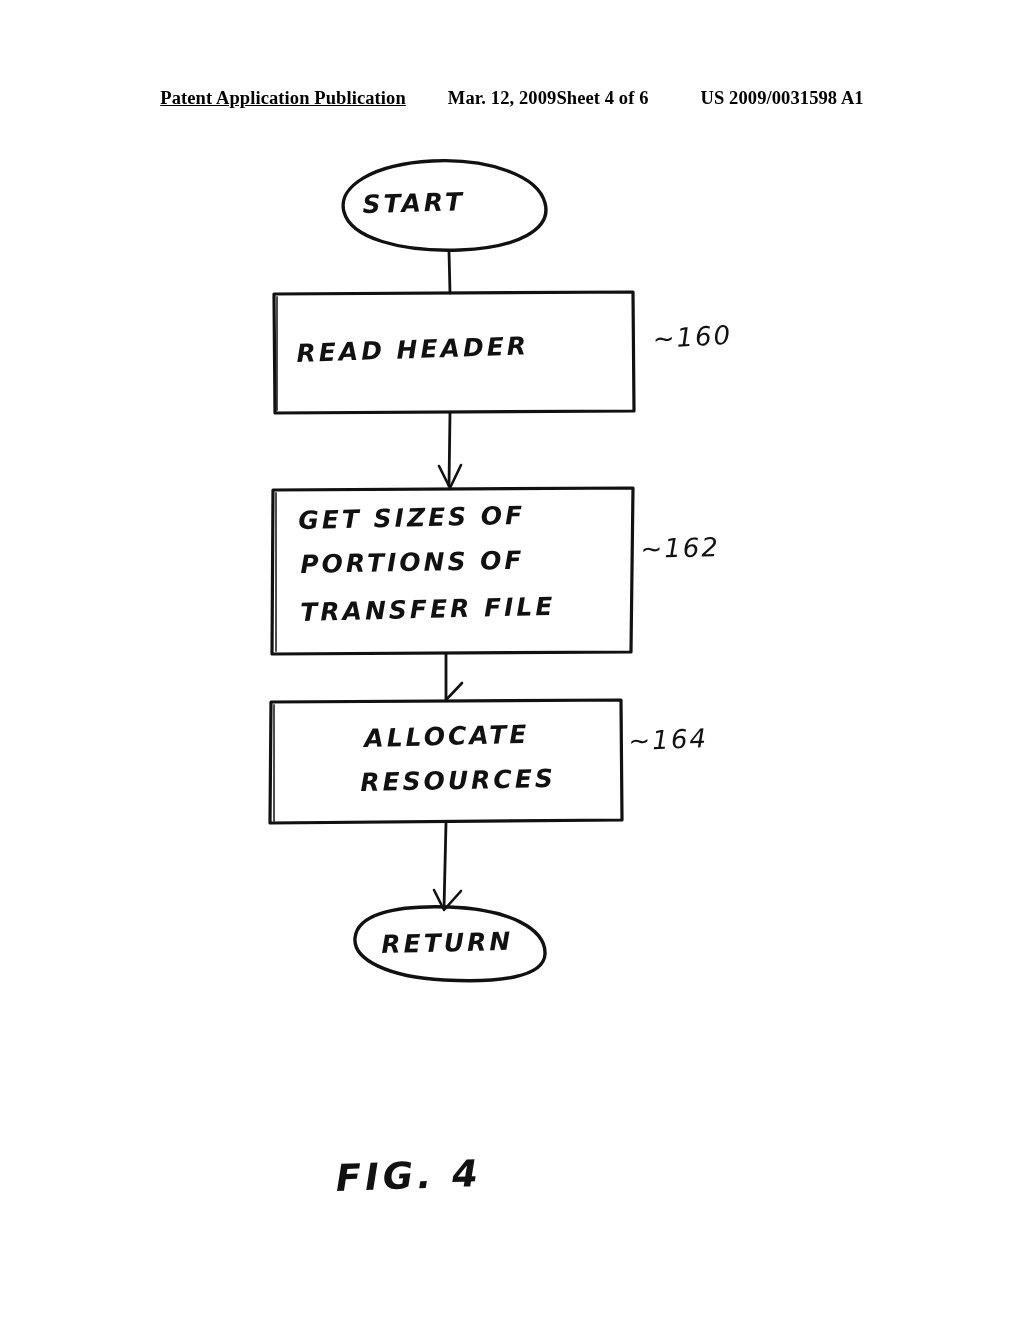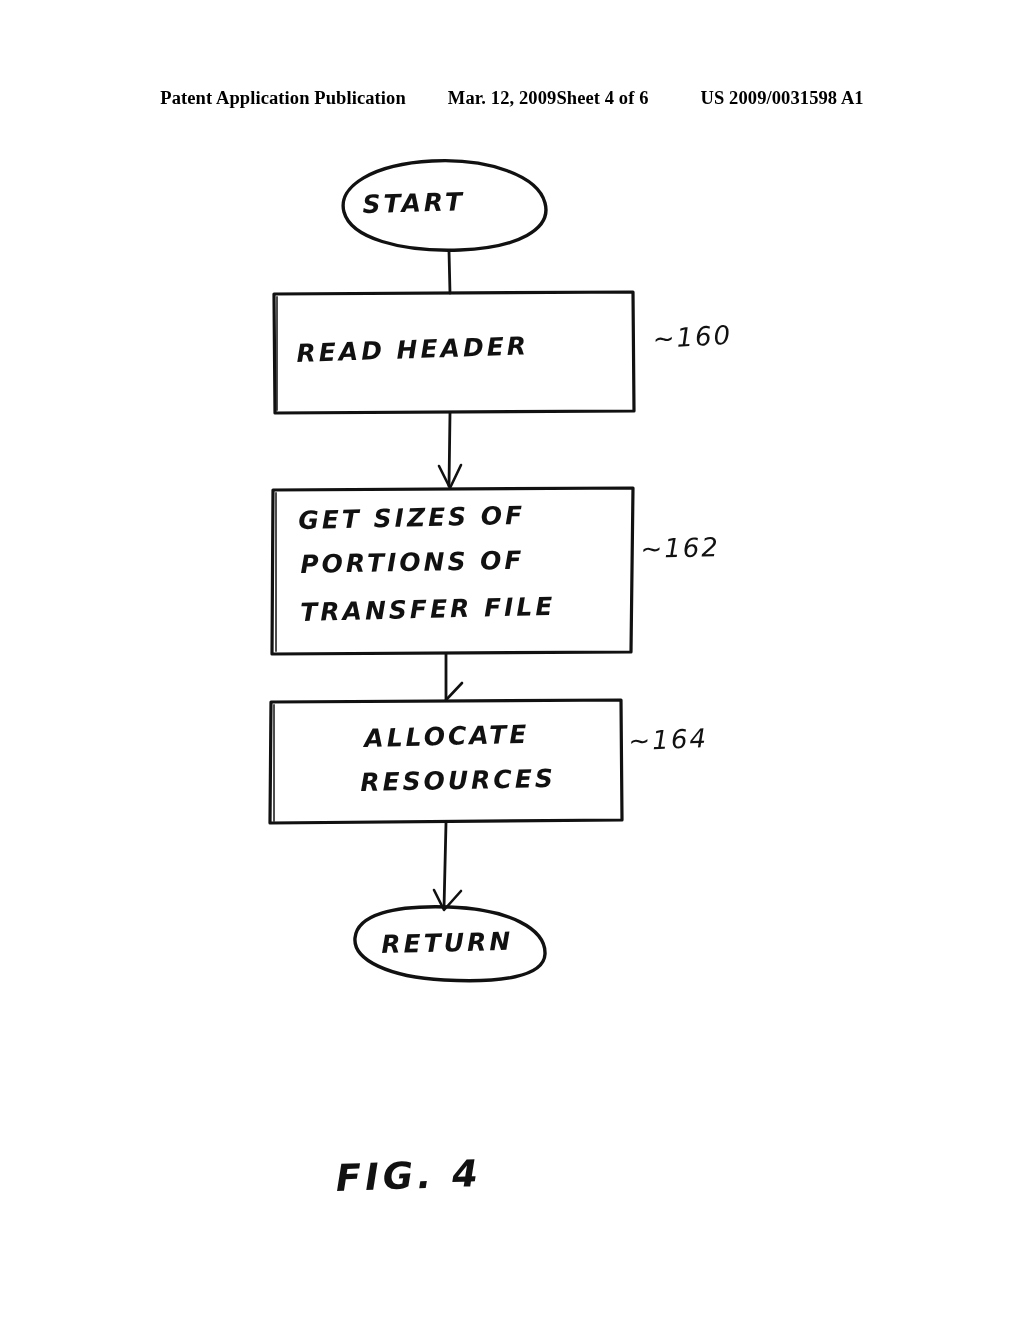--- a/index.html
+++ b/index.html
@@ -25,21 +25,21 @@
     height: 26px;
     display: flex;
     justify-content: center;
     align-items: baseline;
     font-family: "Liberation Serif", serif;
     font-weight: bold;
     font-size: 18.5px;
     letter-spacing: 0.1px;
     white-space: nowrap;
   }
-  .ph-pub   { margin-right: 42px; }
+  .ph-pub   { margin-right: 42px; text-decoration: underline; }
   .ph-date  { margin-right: 0; text-align: right; }
   .ph-sheet { margin-right: 52px; }
   .ph-num   { }
 
   
   #figure-canvas {
     position: absolute;
     top: 0;
     left: 0;
     width: 1024px;

